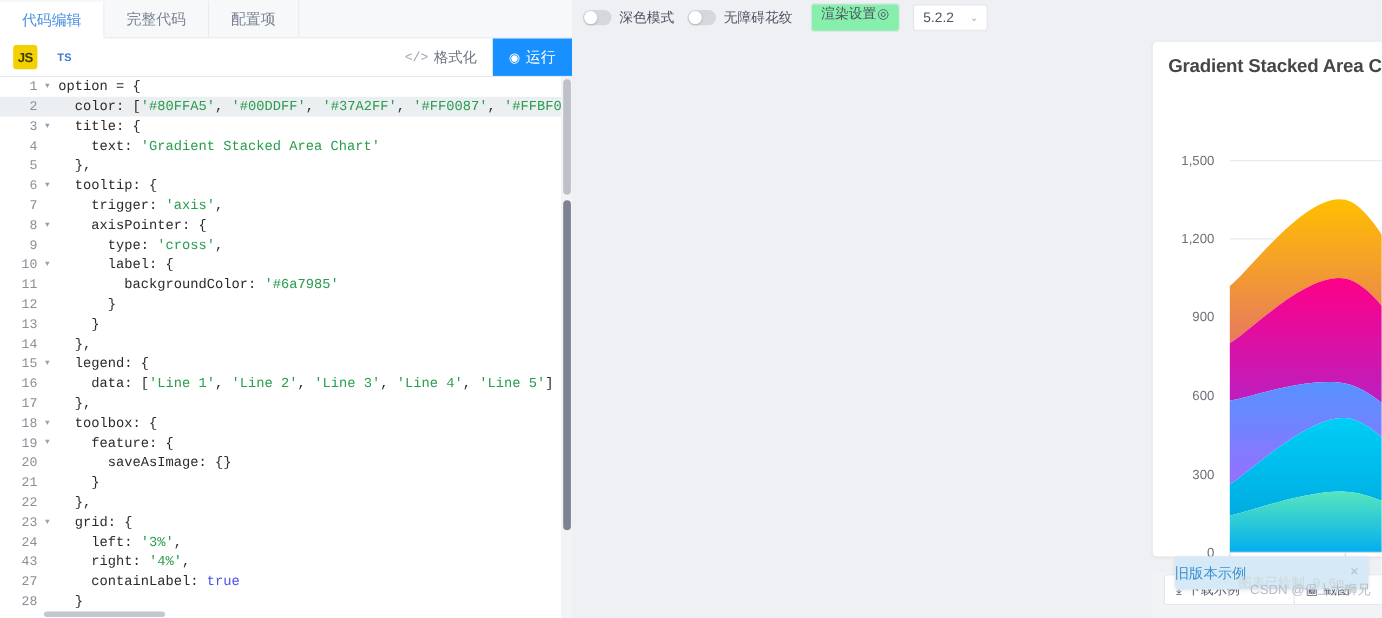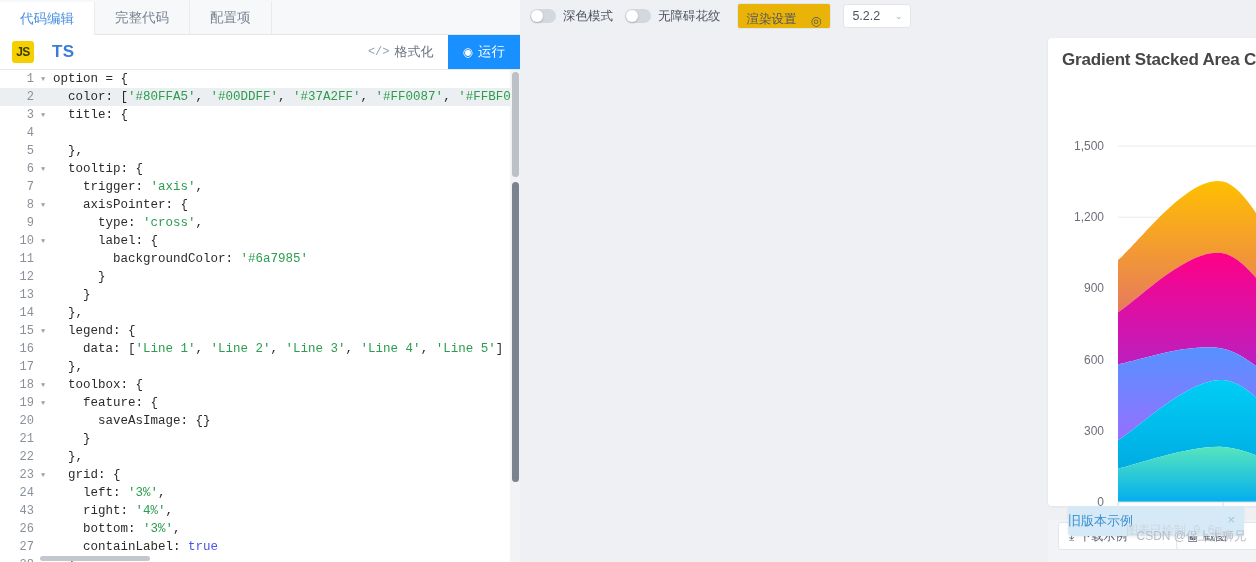--- a/index.html
+++ b/index.html
@@ -15,21 +15,21 @@
   .editor-pane{position:relative;width:520px;height:562px;background:#ffffff;display:flex;flex-direction:column;}
 
   .tabbar{height:34px;background:#f7f8fa;display:flex;align-items:flex-end;border-bottom:1px solid #e3e6eb;flex:none;}
   .tab{height:33px;line-height:33px;padding:0 20px;font-size:13.5px;color:#7a8494;cursor:pointer;
        border-right:1px solid #e8eaee;box-sizing:border-box;}
   .tab.active{background:#ffffff;color:#4a90e2;border-bottom:1px solid #ffffff;margin-bottom:-1px;}
 
   .toolbar{height:34px;background:#ffffff;display:flex;align-items:center;border-bottom:1px solid #e6e8ec;flex:none;position:relative;}
   .lang-badge{width:22px;height:22px;border-radius:3px;background:#f5d000;color:#3d3d00;font-weight:bold;font-size:12px;
               display:flex;align-items:center;justify-content:center;margin-left:12px;letter-spacing:-0.5px;}
-  .lang-ts{margin-left:18px;font-size:17px;font-weight:bold;color:#3a7bd5;cursor:pointer;letter-spacing:0.3px;}
+  .lang-ts{margin-left:18px;font-size:10px;font-weight:bold;color:#3a7bd5;cursor:pointer;letter-spacing:0.3px;}
   .tb-spacer{flex:1;}
   .fmt-btn{display:flex;align-items:center;gap:5px;font-size:13px;color:#6b7280;margin-right:14px;cursor:pointer;white-space:nowrap;}
   .fmt-icon{font-family:"Liberation Mono","DejaVu Sans Mono",monospace;font-size:12px;color:#9aa3b0;}
   .run-btn{height:34px;background:#1890ff;color:#fff;font-size:13.5px;display:flex;align-items:center;gap:5px;
            padding:0 15px;cursor:pointer;white-space:nowrap;}
   .run-ic{font-size:12px;}
 
   .code-area{position:relative;flex:1;overflow:hidden;background:#ffffff;}
   .code-rows{position:absolute;top:0;left:0;right:0;}
   .crow{display:flex;height:18px;line-height:18px;font-family:"Liberation Mono","DejaVu Sans Mono",monospace;font-size:12.5px;}
@@ -45,21 +45,21 @@
   .ed-scroll-thumb2{position:absolute;right:1px;top:112px;width:7px;height:300px;background:#7b8290;border-radius:4px;}
   .ed-hscroll{position:absolute;left:40px;bottom:1px;width:110px;height:5px;background:#c3c7ce;border-radius:3px;}
 
   
   .preview-pane{position:relative;width:736px;height:470px;background:#eef0f4;}
 
   .ptoolbar{height:32px;display:flex;align-items:center;padding:0 0 0 10px;gap:0;}
   .switch{width:26px;height:14px;border-radius:8px;background:#d3d7de;position:relative;cursor:pointer;flex:none;}
   .switch .knob{position:absolute;left:1px;top:1px;width:12px;height:12px;border-radius:50%;background:#fff;box-shadow:0 1px 2px rgba(0,0,0,.2);}
   .sw-label{font-size:12.5px;color:#4d5360;margin:0 12px 0 7px;white-space:nowrap;}
-  .render-btn{height:24px;background:#eab308;border:1px solid #e2e5ea;border-radius:3px;display:flex;align-items:flex-end;gap:14px;
+  .render-btn{height:24px;background:#86efac;border:1px solid #e2e5ea;border-radius:3px;display:flex;align-items:flex-start;gap:1px;
               padding:0 9px;font-size:12.5px;color:#4d5360;cursor:pointer;margin-left:4px;white-space:nowrap;}
   .ver-sel{height:24px;background:#fff;border:1px solid #e2e5ea;border-radius:3px;display:flex;align-items:center;justify-content:space-between;
            padding:0 8px;font-size:12.5px;color:#4d5360;cursor:pointer;margin-left:12px;width:68px;box-sizing:border-box;}
   .chev{font-size:9px;color:#a6acb8;}
 
   .chart-card{position:absolute;left:528px;top:38px;width:720px;height:468px;background:#fff;border-radius:4px;
               box-shadow:0 1px 3px rgba(0,0,0,.06);overflow:hidden;}
   .chart-inner{position:relative;width:100%;height:100%;}
 
   .chart-title{position:absolute;left:14px;top:12px;font-size:17px;font-weight:bold;color:#464646;
@@ -123,20 +123,21 @@
             <span class="ctext">  color: [<span class="s-str">'#80FFA5'</span>, <span class="s-str">'#00DDFF'</span>, <span class="s-str">'#37A2FF'</span>, <span class="s-str">'#FF0087'</span>, <span class="s-str">'#FFBF00'</span>],</span>
           </div>
           <div class="crow">
             <span class="gutter">3</span>
             <span class="fold">▼</span>
             <span class="ctext">  title: {</span>
           </div>
           <div class="crow">
             <span class="gutter">4</span>
             <span class="fold"></span>
+            <span class="ctext">    text: <span class="s-str">'Gradient Stacked Area Chart'</span></span>
           </div>
           <div class="crow">
             <span class="gutter">5</span>
             <span class="fold"></span>
             <span class="ctext">  },</span>
           </div>
           <div class="crow">
             <span class="gutter">6</span>
             <span class="fold">▼</span>
             <span class="ctext">  tooltip: {</span>
@@ -228,25 +229,20 @@
           </div>
           <div class="crow">
             <span class="gutter">24</span>
             <span class="fold"></span>
             <span class="ctext">    left: <span class="s-str">'3%'</span>,</span>
           </div>
           <div class="crow">
             <span class="gutter">43</span>
             <span class="fold"></span>
             <span class="ctext">    right: <span class="s-str">'4%'</span>,</span>
-          </div>
-          <div class="crow">
-            <span class="gutter">26</span>
-            <span class="fold"></span>
-            <span class="ctext">    bottom: <span class="s-str">'3%'</span>,</span>
           </div>
           <div class="crow">
             <span class="gutter">27</span>
             <span class="fold"></span>
             <span class="ctext">    containLabel: <span class="s-kw">true</span></span>
           </div>
           <div class="crow">
             <span class="gutter">28</span>
             <span class="fold"></span>
             <span class="ctext">  }</span>

